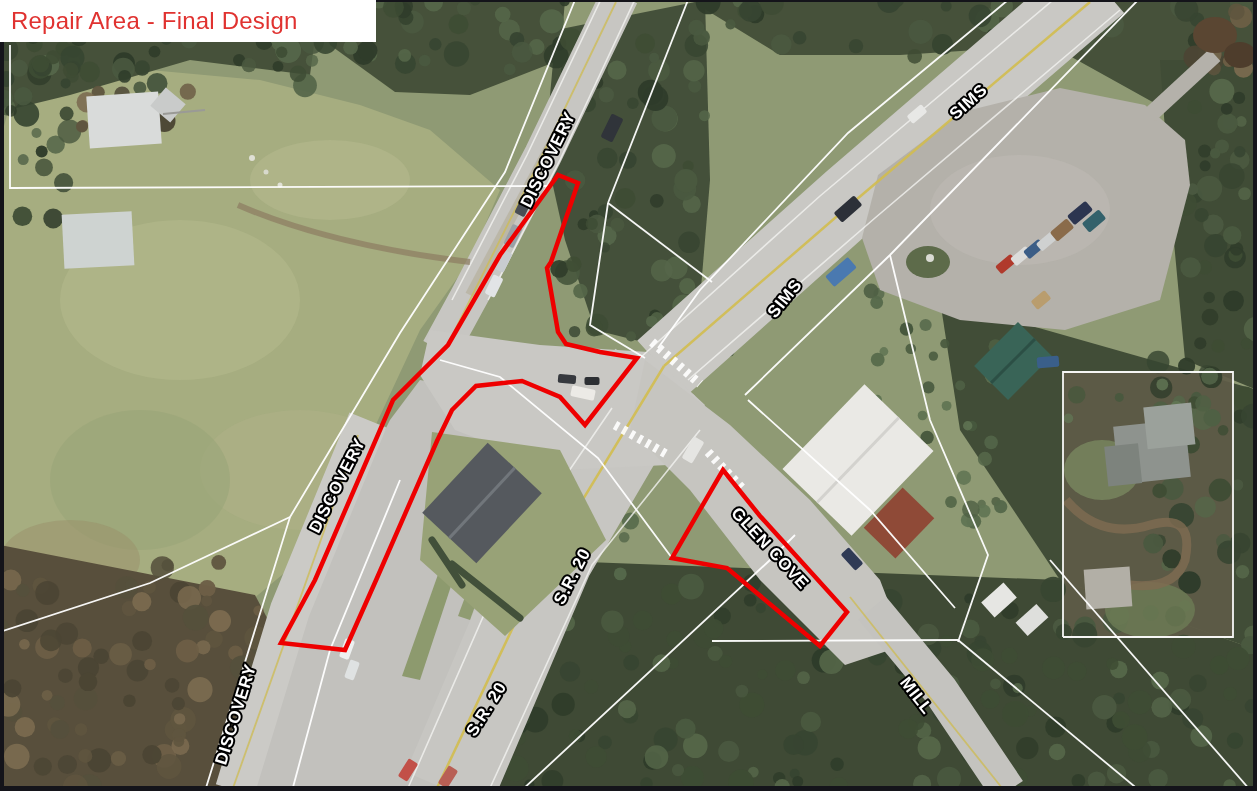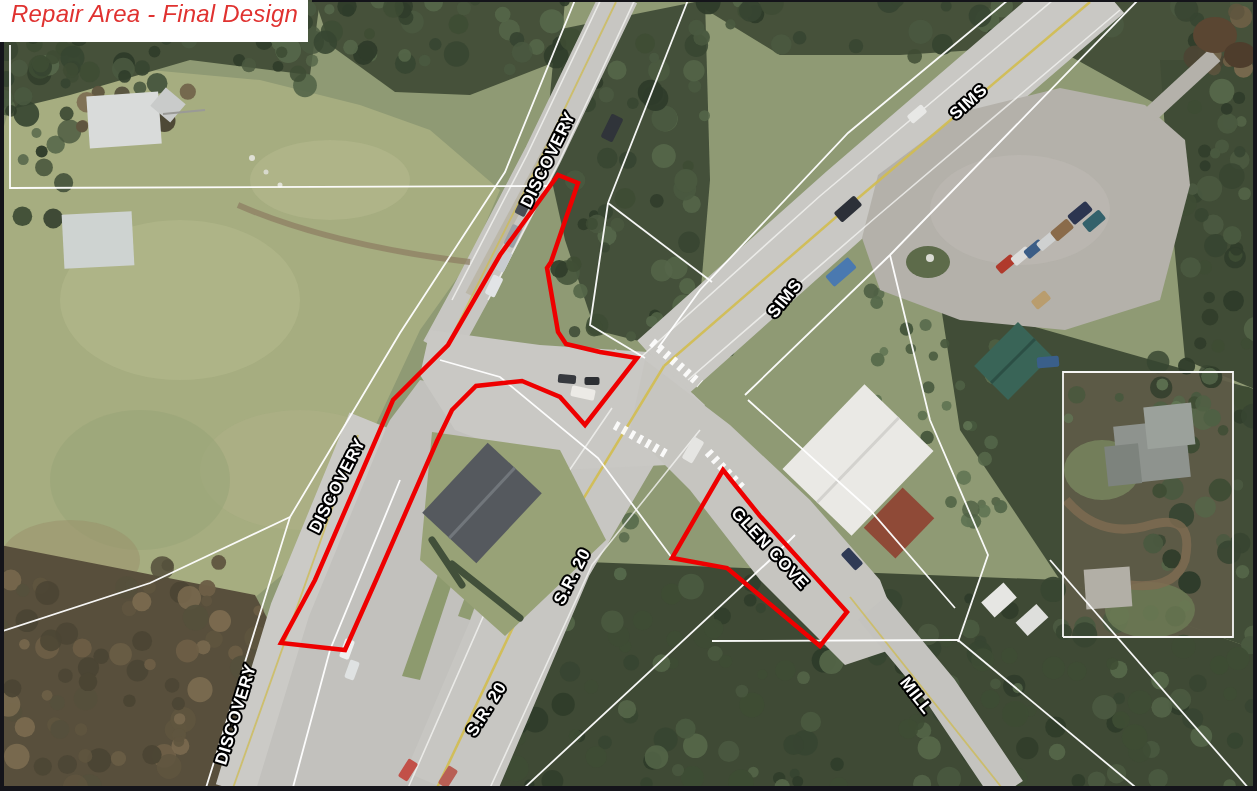--- a/index.html
+++ b/index.html
@@ -9,22 +9,22 @@
   .road-label{font-family:"Liberation Sans",sans-serif;font-size:17px;font-weight:700;
               letter-spacing:.5px;fill:#fff;stroke:#000;stroke-width:4px;paint-order:stroke;
               stroke-linejoin:round;text-anchor:middle;}
   .parcel{fill:none;stroke:#fff;stroke-width:1.8;opacity:.95;}
   .repair{fill:none;stroke-width:4.5;stroke-linejoin:miter;}
   .edge{fill:none;stroke:#f3f3f0;stroke-width:1.6;opacity:.8;}
   .yellow{fill:none;stroke:#d2bd4f;stroke-width:2.5;opacity:.9;}
   .yellow2{fill:none;stroke:#cdbb58;stroke-width:1.8;opacity:.8;}
   .cross{fill:none;stroke:#fff;stroke-width:9;stroke-dasharray:4 5;opacity:.9;}
   .hedge{fill:none;stroke:#42503a;stroke-width:7;stroke-linecap:round;}
-  #title-box{position:absolute;left:0;top:0;width:308px;height:42px;background:#fff;
-             display:flex;align-items:flex-start;padding-left:11px;box-sizing:border-box;font-style:italic;}
+  #title-box{position:absolute;left:0;top:0;width:376px;height:42px;background:#fff;
+             display:flex;align-items:center;padding-left:11px;box-sizing:border-box;}
   #title-box span{font-size:24px;letter-spacing:.2px;}
 </style>
 </head>
 <body>
 
 <div id="stage">
 <svg width="1257" height="791" viewBox="0 0 1257 791">
 
   <g>
     <rect x="0" y="0" width="1257" height="791" fill="#8f9a74"></rect>

